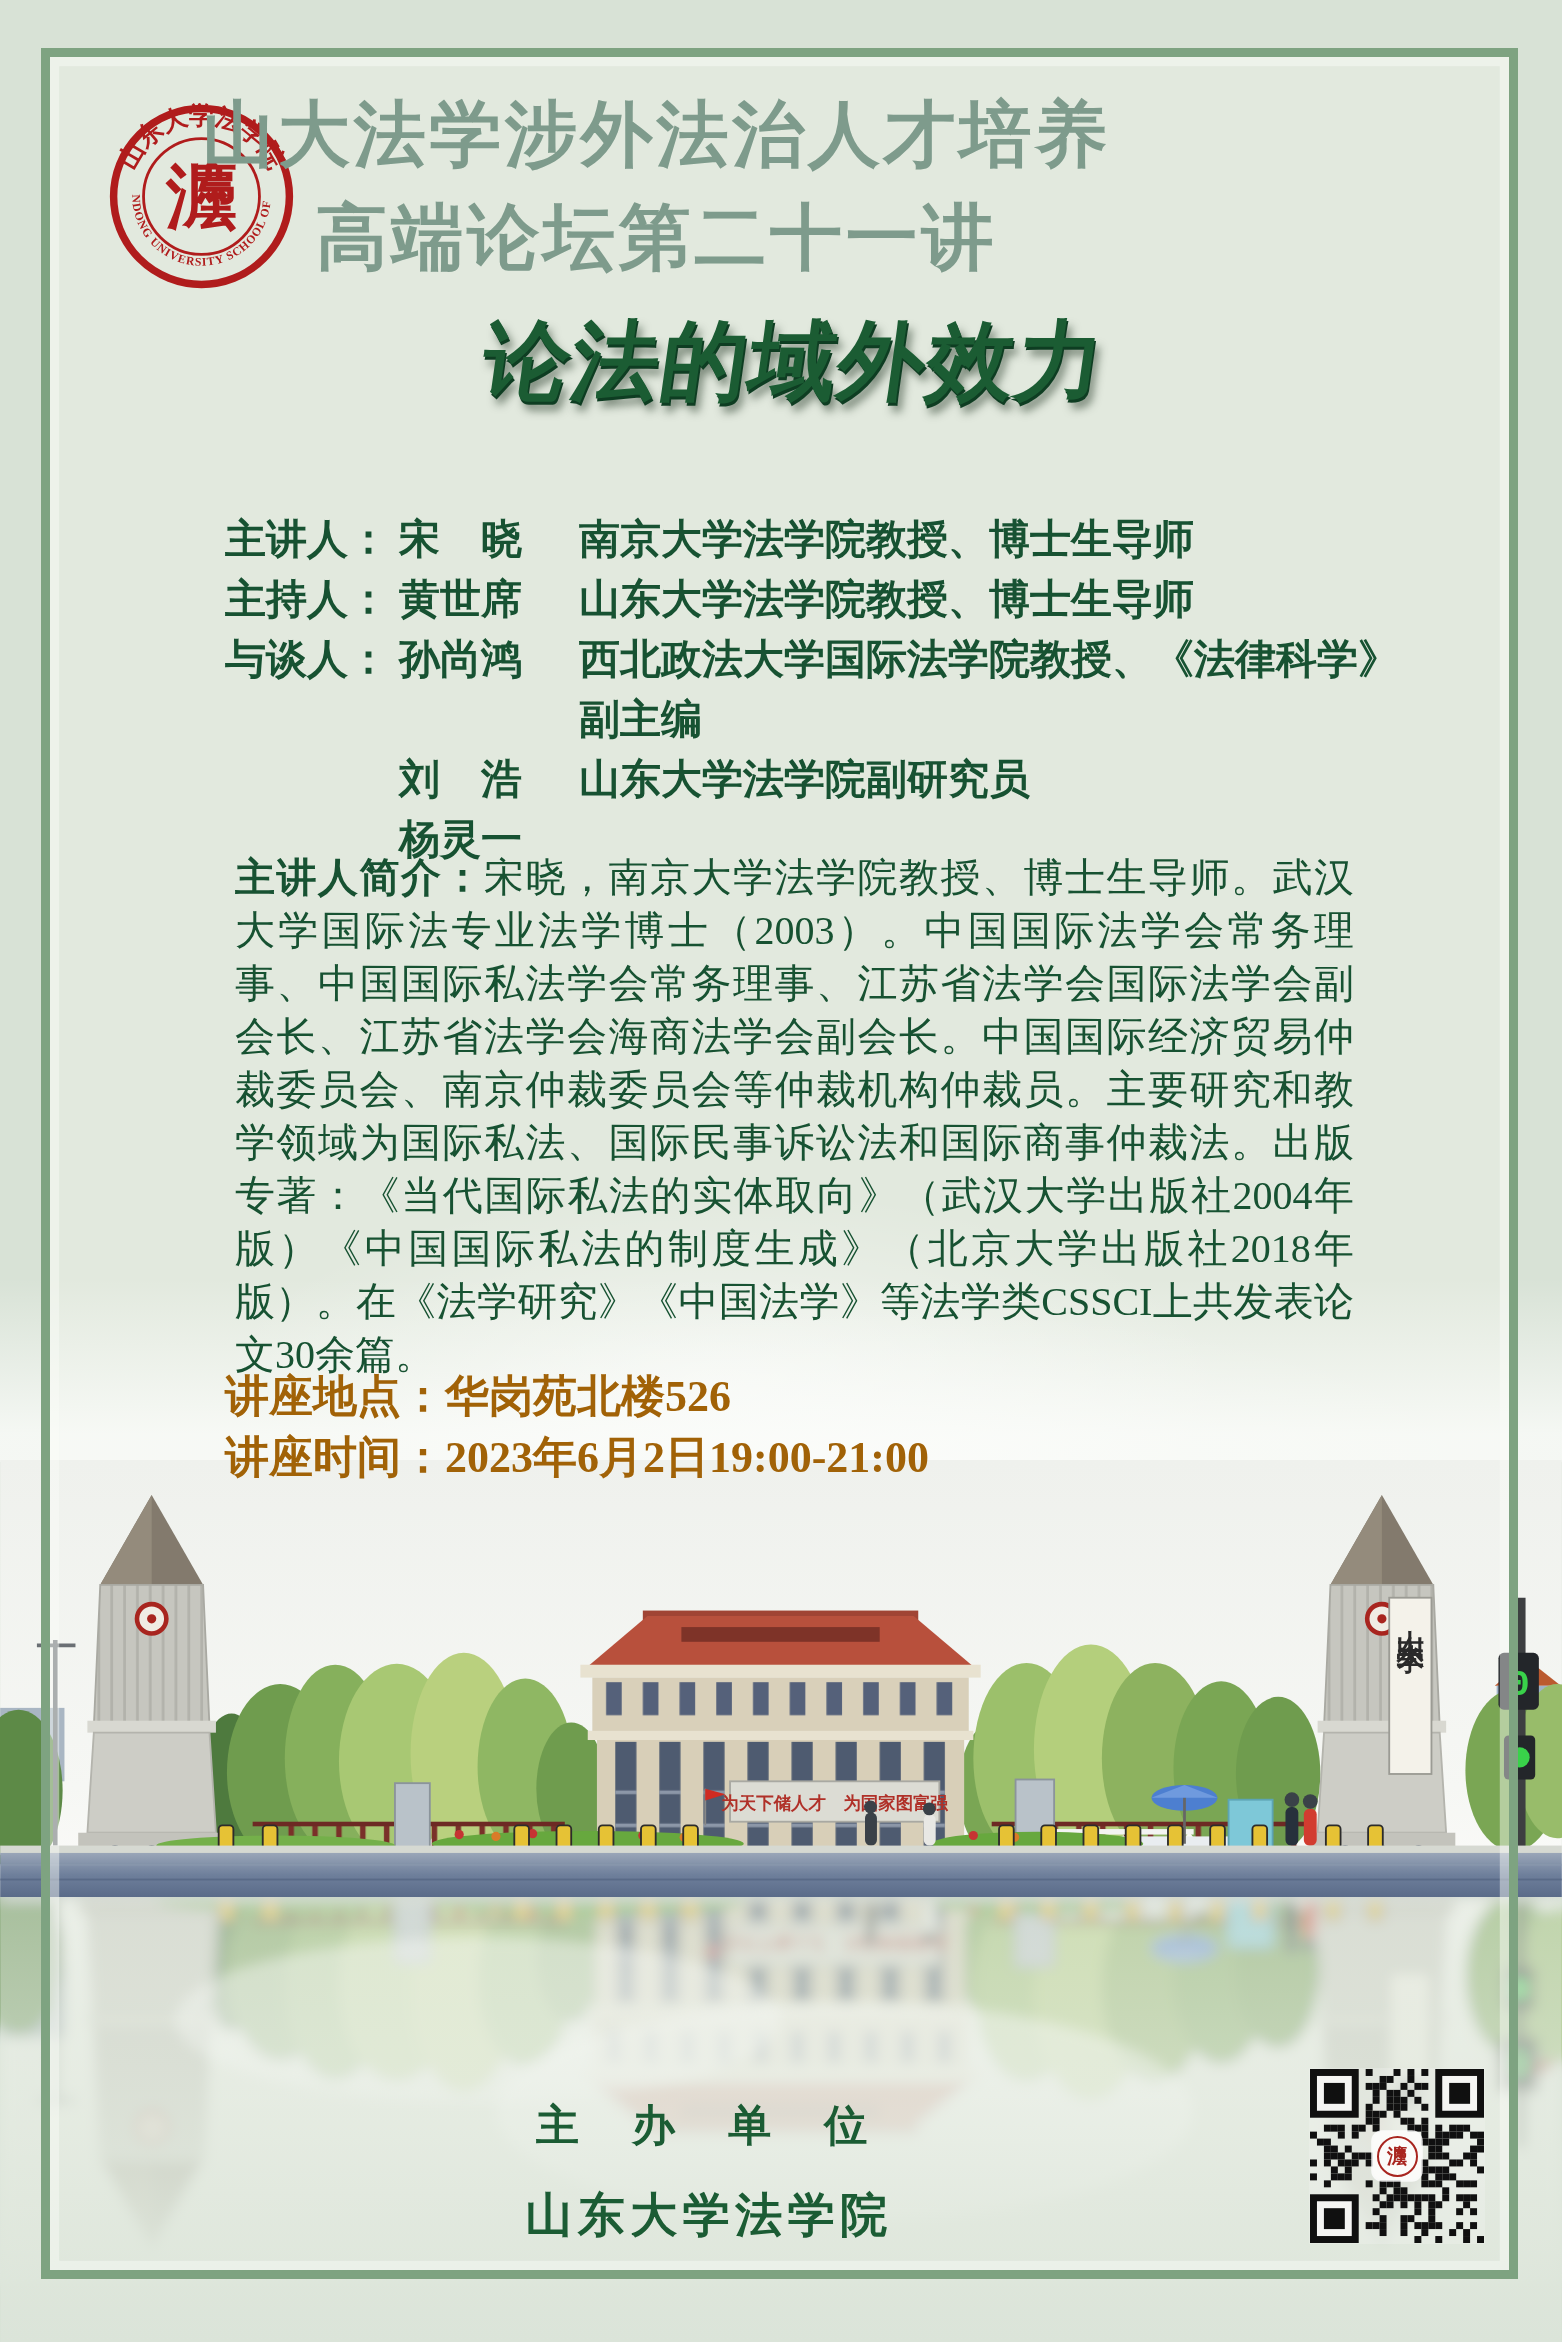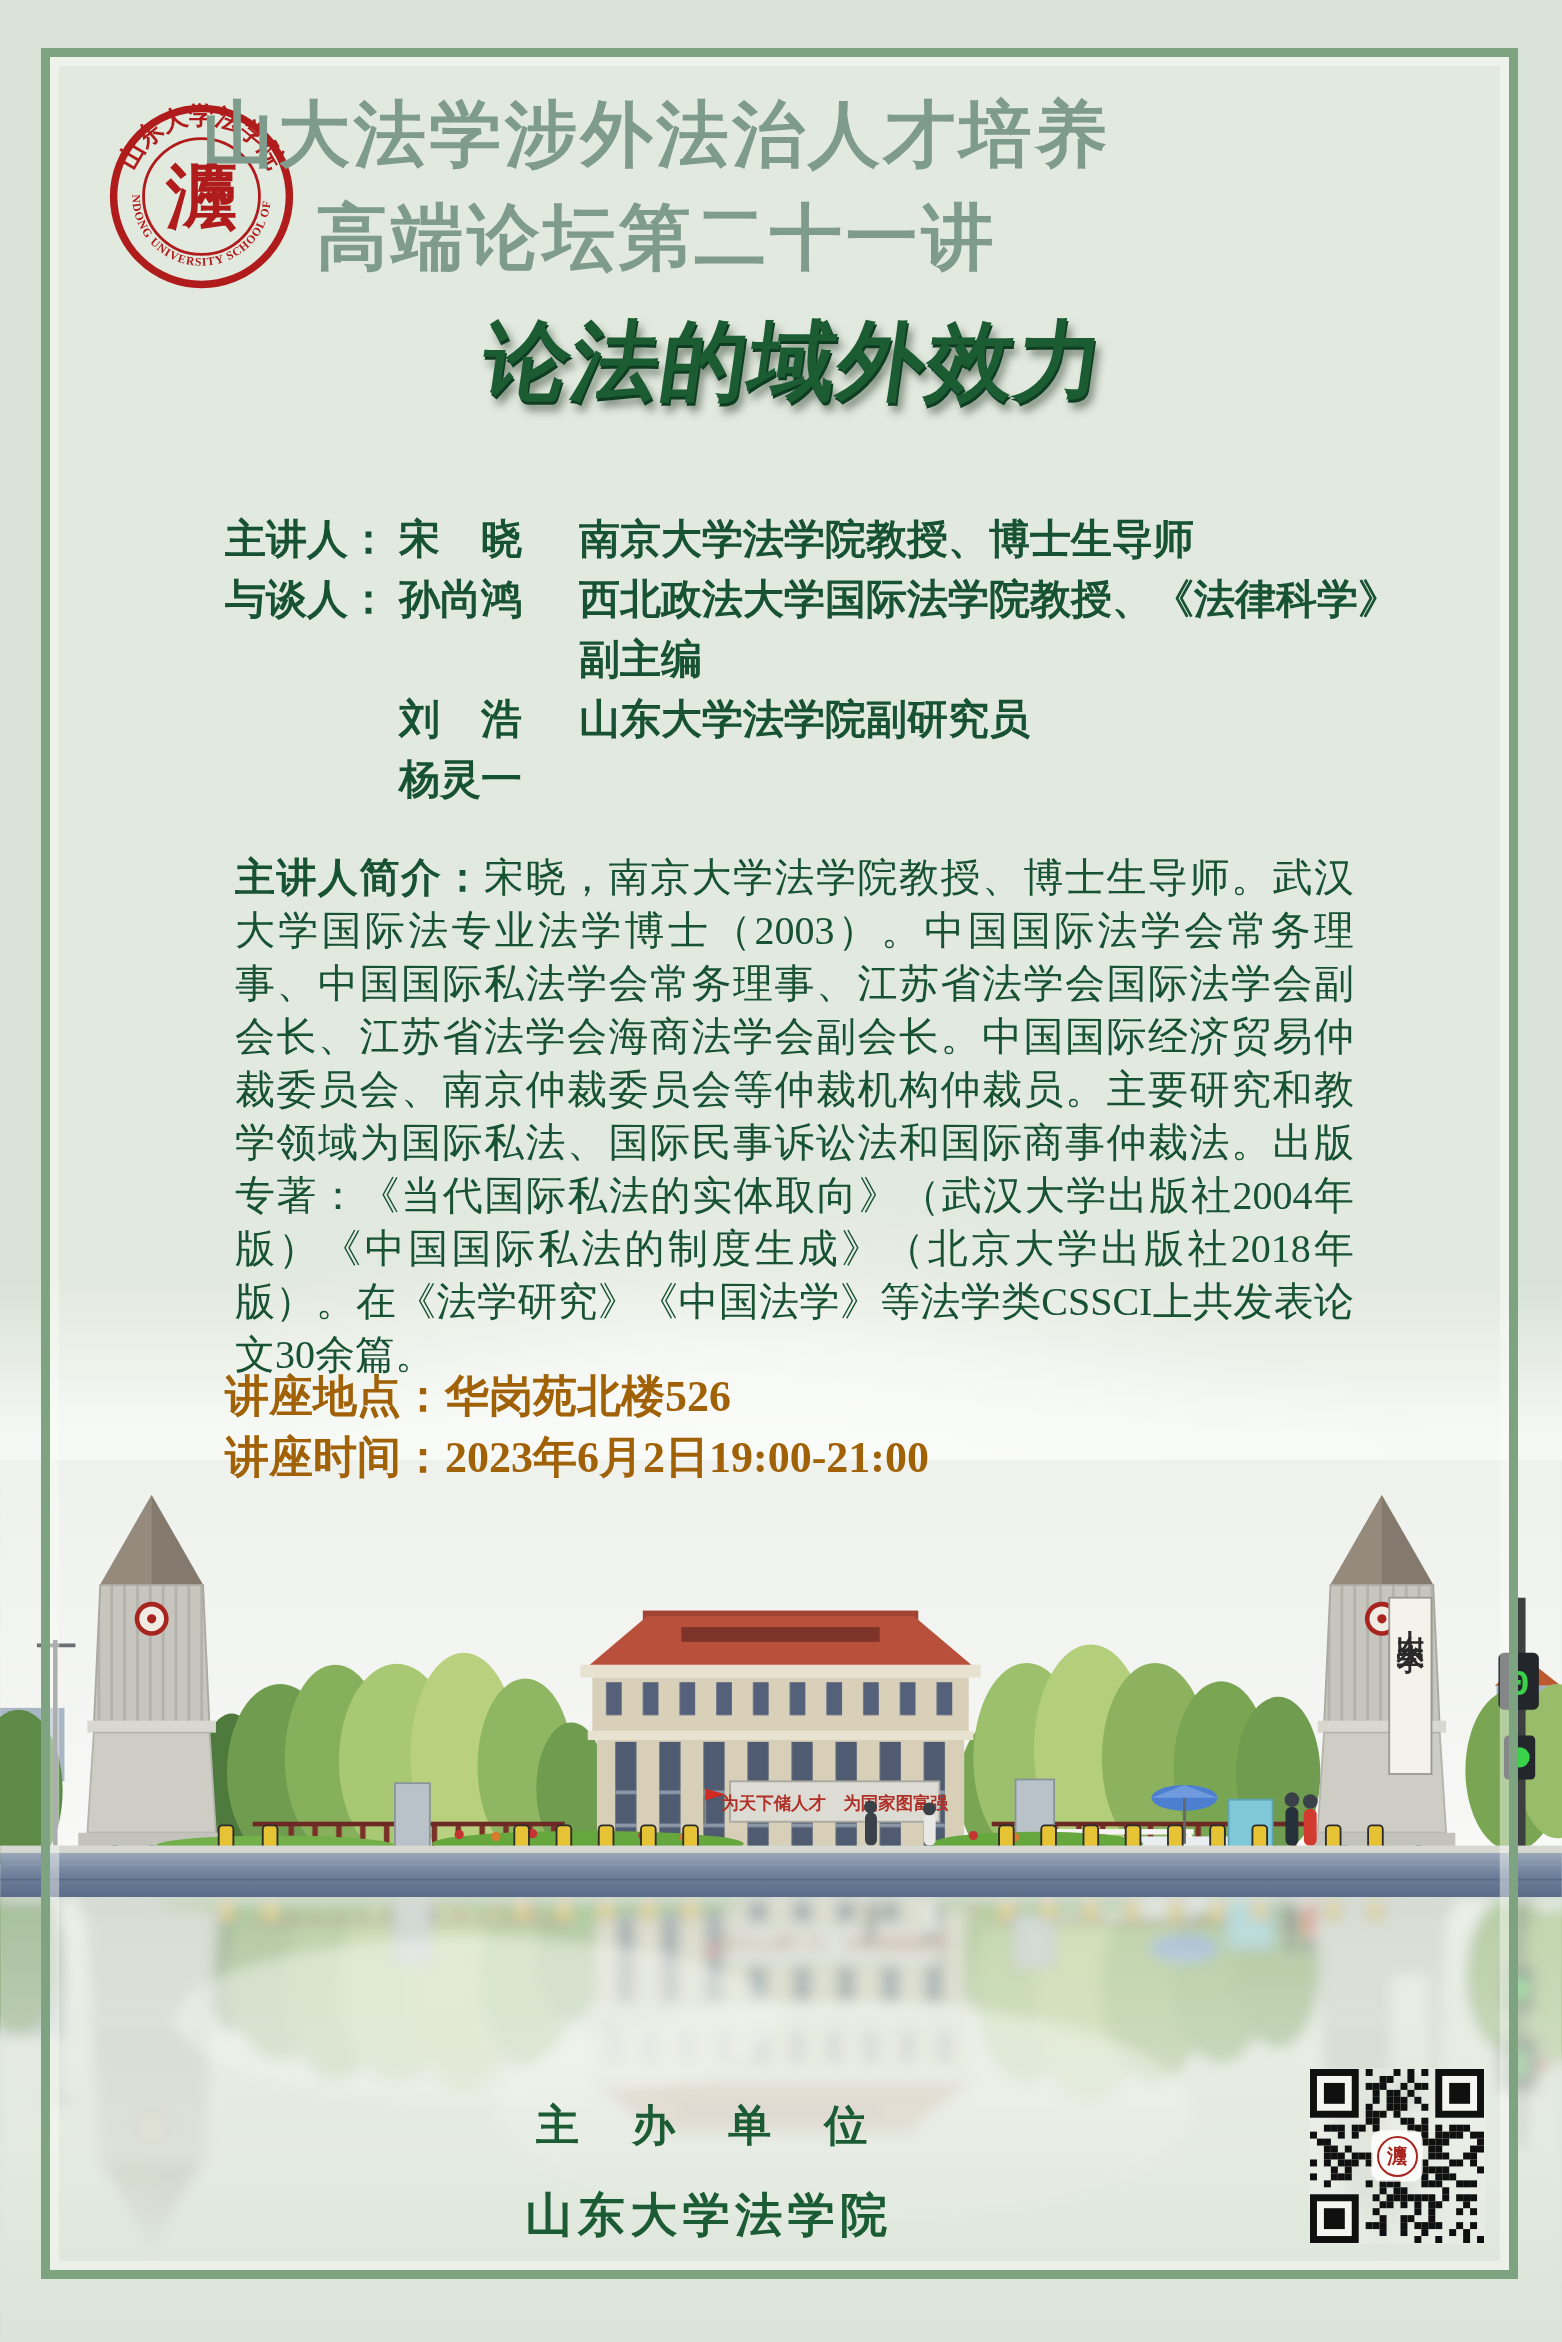--- a/index.html
+++ b/index.html
@@ -281,20 +281,25 @@
     <div>高端论坛第二十一讲</div>
   </div>
 
   <div class="main-title">论法的域外效力</div>
 
   <div class="speakers">
     <div class="speaker-row">
       <span class="lbl">主讲人：</span>
       <span class="nm">宋　晓</span>
       <span class="ds">南京大学法学院教授、博士生导师</span>
+    </div>
+    <div class="speaker-row">
+      <span class="lbl">主持人：</span>
+      <span class="nm">黄世席</span>
+      <span class="ds">山东大学法学院教授、博士生导师</span>
     </div>
     <div class="speaker-row">
       <span class="lbl">与谈人：</span>
       <span class="nm">孙尚鸿</span>
       <span class="ds">西北政法大学国际法学院教授、《法律科学》副主编</span>
     </div>
     <div class="speaker-row">
       <span class="lbl"></span>
       <span class="nm">刘　浩</span>
       <span class="ds">山东大学法学院副研究员</span>

